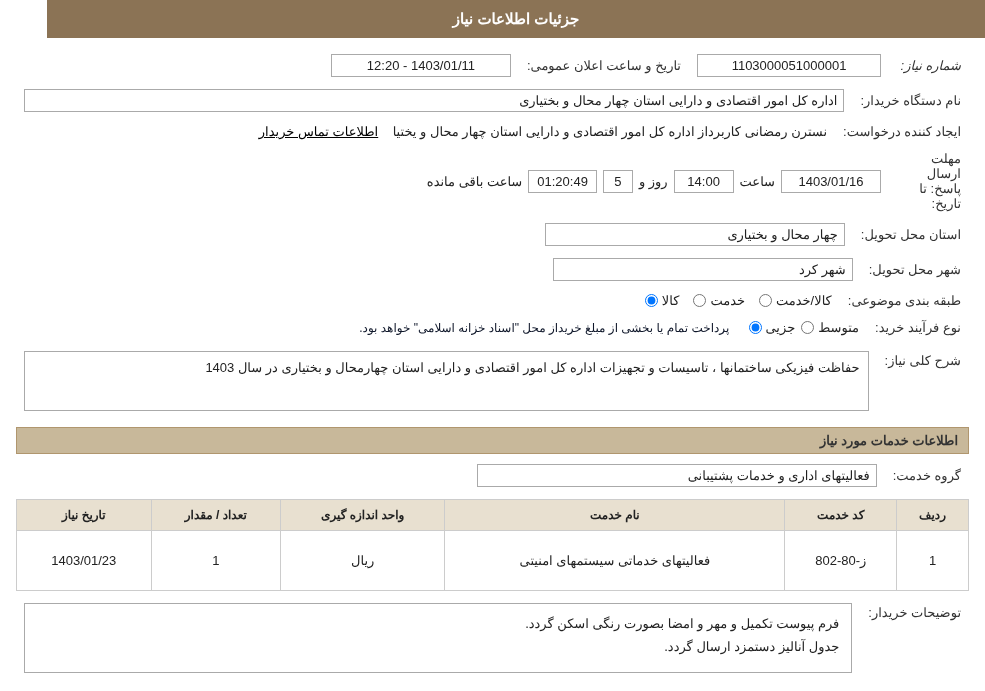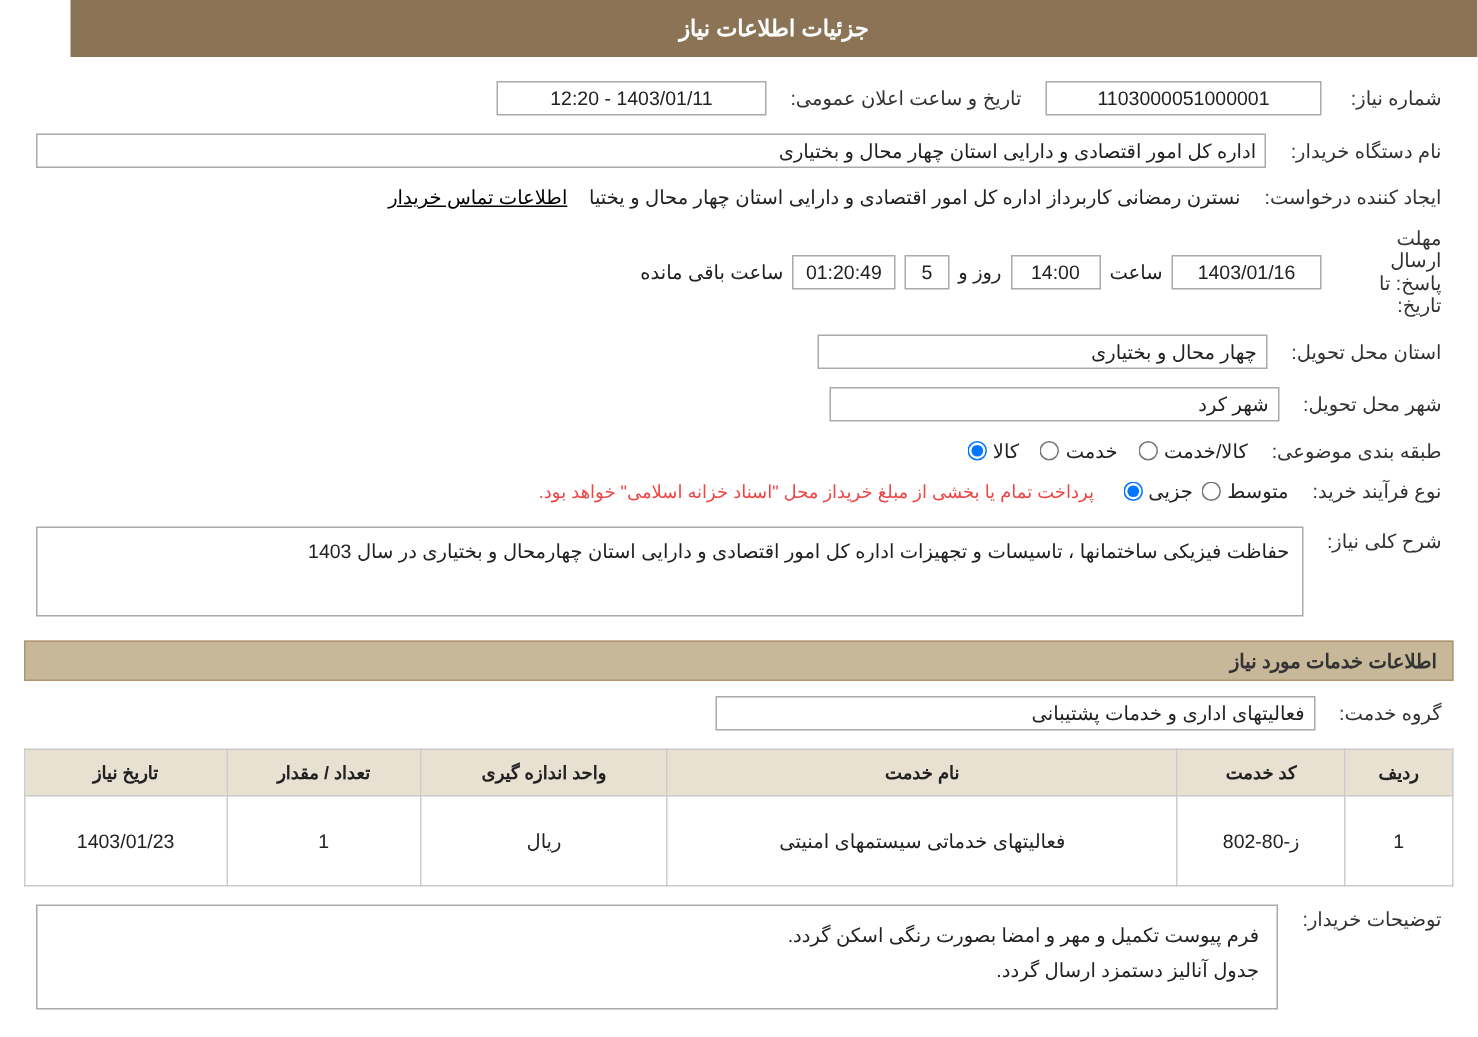--- a/index.html
+++ b/index.html
@@ -94,21 +94,21 @@
     }
     .time-inline {
       border: 1px solid #aaa;
       padding: 3px 8px;
       background: #fff;
       min-width: 60px;
       display: inline-block;
       text-align: center;
     }
     .notice-text {
-      color: #ef4444;
+      color: #0f172a;
       font-size: 12px;
     }
     .description-box {
       border: 1px solid #aaa;
       background: #fff;
       padding: 8px;
       min-height: 60px;
       text-align: right;
       direction: rtl;
     }
@@ -167,21 +167,21 @@
 <body>
 
 <div class="page-wrapper">
   <div class="header-bar">جزئیات اطلاعات نیاز</div>
 
   <div class="main-content">
 
     <table class="info-table">
       <tbody>
           <tr>
-        <td class="label-cell" style="width:80px;">شماره نیاز:</td>
+        <td class="label-cell" style="width:80px;font-style:italic;">شماره نیاز:</td>
         <td style="width:200px;">
           <div class="input-box" style="text-align:center;">1103000051000001</div>
         </td>
         <td class="label-cell" style="width:160px; text-align:right;">تاریخ و ساعت اعلان عمومی:</td>
         <td>
           <div class="input-box" style="text-align:center; max-width:180px;">1403/01/11 - 12:20</div>
         </td>
       </tr>
     </tbody>
       </table>

